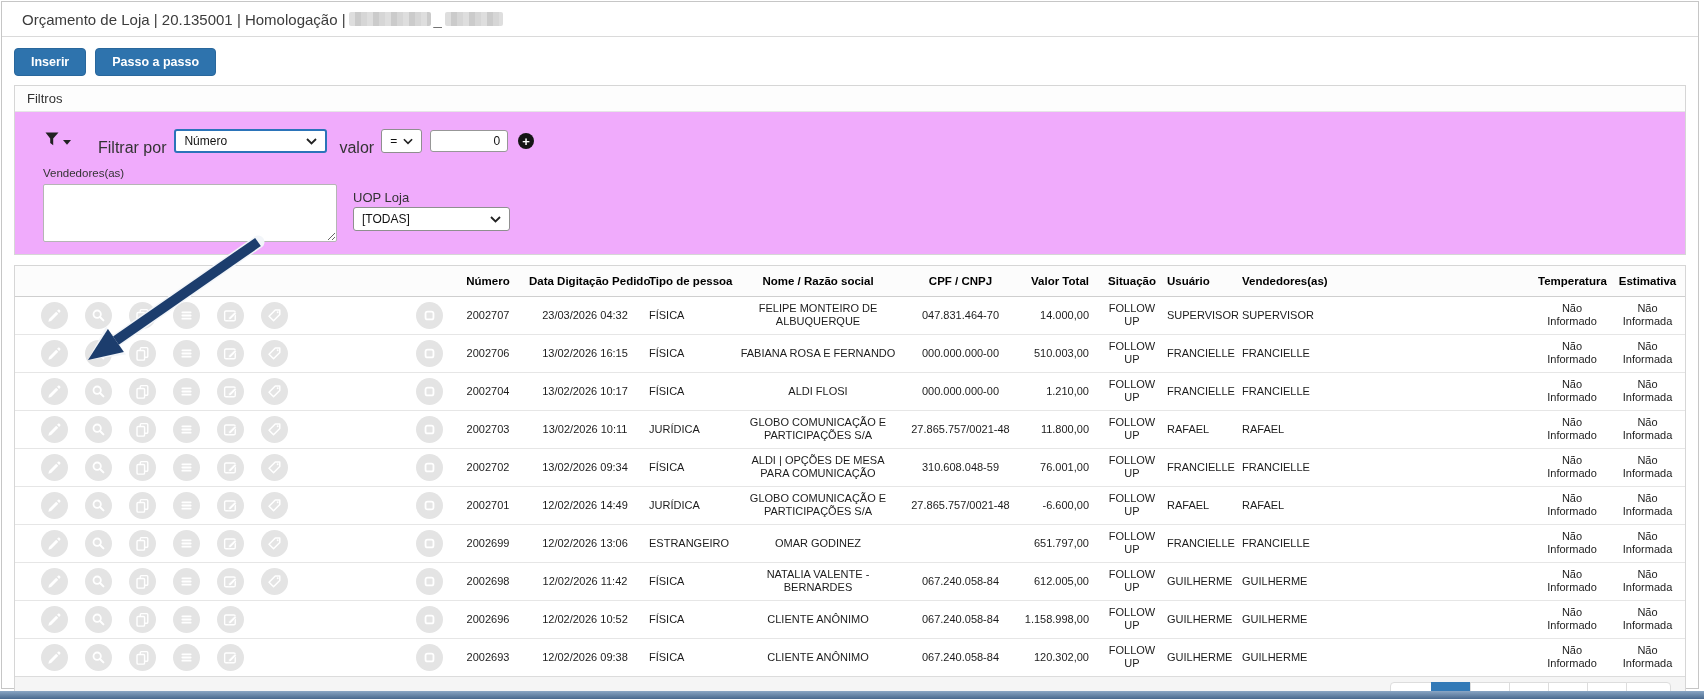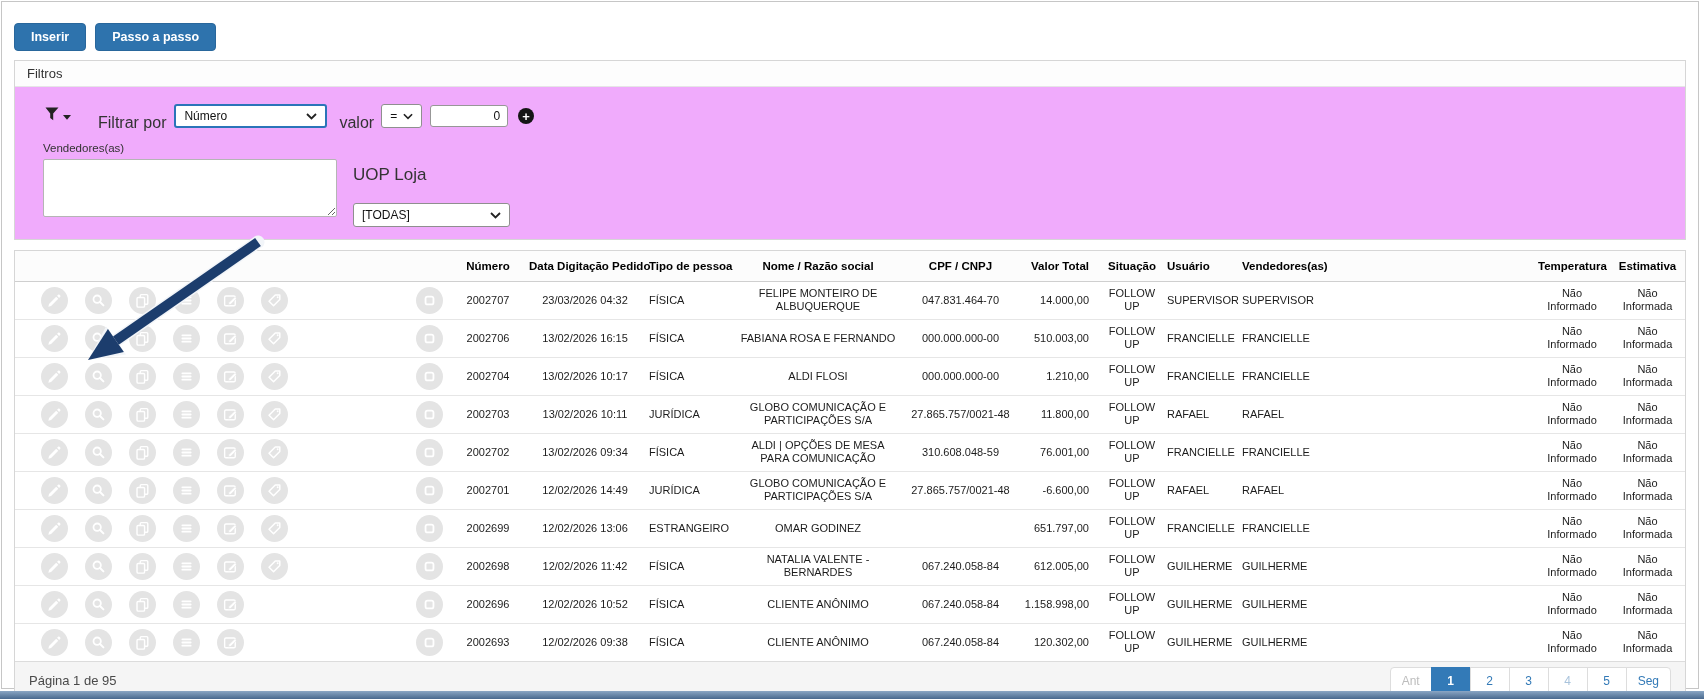--- a/index.html
+++ b/index.html
@@ -13,21 +13,21 @@
   
   .titlebar{height:34px;border-bottom:1px solid #dadada;display:flex;align-items:center;
             padding:0 20px;font-size:15px;color:#3c3c3c;}
   .redacted{display:inline-block;height:14px;border-radius:2px;margin:0 3px;
             background:repeating-linear-gradient(90deg,#dedede 0 6px,#cbcbcb 6px 12px,#d6d6d6 12px 18px);
             filter:blur(.6px);vertical-align:middle;}
   .redacted.r1{width:82px;} .redacted.r2{width:58px;}
   .redacted-sep{color:#6b6b6b;}
 
   
-  .toolbar{margin:21px 12px 9px;display:flex;gap:9px;}
+  .toolbar{margin:11px 12px 9px;display:flex;gap:9px;}
   .btn{background:#2e73ad;color:#fff;font-weight:bold;font-size:12.5px;
        padding:6px 16px;border:1px solid #29679c;border-radius:4px;cursor:pointer;
        font-family:"Liberation Sans",sans-serif;}
 
   
   .panel{margin:0 12px;border:1px solid #d6d6d6;background:#f0abfc;}
   .panel-header{padding:5px 12px;font-size:13px;color:#333;background:#fdfdfd;
                 border-bottom:1px solid #e6e6e6;}
 
   
@@ -46,21 +46,21 @@
                 text-align:right;padding:0 7px;font-size:12px;color:#111;
                 font-family:"Liberation Sans",sans-serif;box-sizing:border-box;}
   .add-btn{width:16px;height:16px;margin-left:10px;border-radius:50%;background:#151515;color:#fff;
            display:flex;align-items:center;justify-content:center;font-size:13px;font-weight:bold;
            line-height:1;cursor:pointer;}
   .sellers-label{margin:2px 0 5px 28px;font-size:11.5px;color:#333;}
   .filter-row2{display:flex;align-items:flex-start;margin-left:28px;}
   .sellers-ta{width:288px;height:52px;border:1px solid #b5b5b5;border-radius:2px;resize:both;
               font-family:"Liberation Sans",sans-serif;font-size:12px;}
   .uop-block{margin-left:16px;}
-  .uop-label{font-size:17px;color:#333;margin:6px 0 18px;}
+  .uop-label{font-size:13px;color:#333;margin:6px 0 2px;}
   .sel-uop{width:157px;}
 
   
   .results-panel{margin-top:10px;}
   table{border-collapse:collapse;table-layout:fixed;width:100%;}
   thead tr{background:#fcfcfc;border-bottom:1px solid #cfcfcf;height:30px;}
   th{font-size:11.5px;font-weight:bold;color:#000;padding:4px 4px;white-space:nowrap;overflow:visible;}
   td{font-size:11px;color:#1c1c1c;padding:3px 4px;line-height:13px;vertical-align:middle;
      overflow:hidden;}
   tr.trow{border-top:1px solid #e6e6e6;height:38px;background:#fff;}
@@ -87,20 +87,26 @@
   .page-btn.active{background:#337ab7;border-color:#337ab7;color:#fff;font-weight:bold;}
 
   
   .annotation{position:absolute;left:60px;top:230px;width:210px;height:145px;pointer-events:none;z-index:5;}
 </style>
 </head>
 <body>
 
 <div class="frame">
 
+  <div class="titlebar">
+    <span>Orçamento de Loja | 20.135001 | Homologação |</span>
+    <span class="redacted r1"></span>
+    <span class="redacted-sep">_</span>
+    <span class="redacted r2"></span>
+  </div>
 
   <div class="toolbar">
     <button class="btn">Inserir</button>
     <button class="btn">Passo a passo</button>
   </div>
 
   <div class="panel">
     <div class="panel-header">Filtros</div>
     <div class="filters-body">
       <div class="filter-row">

